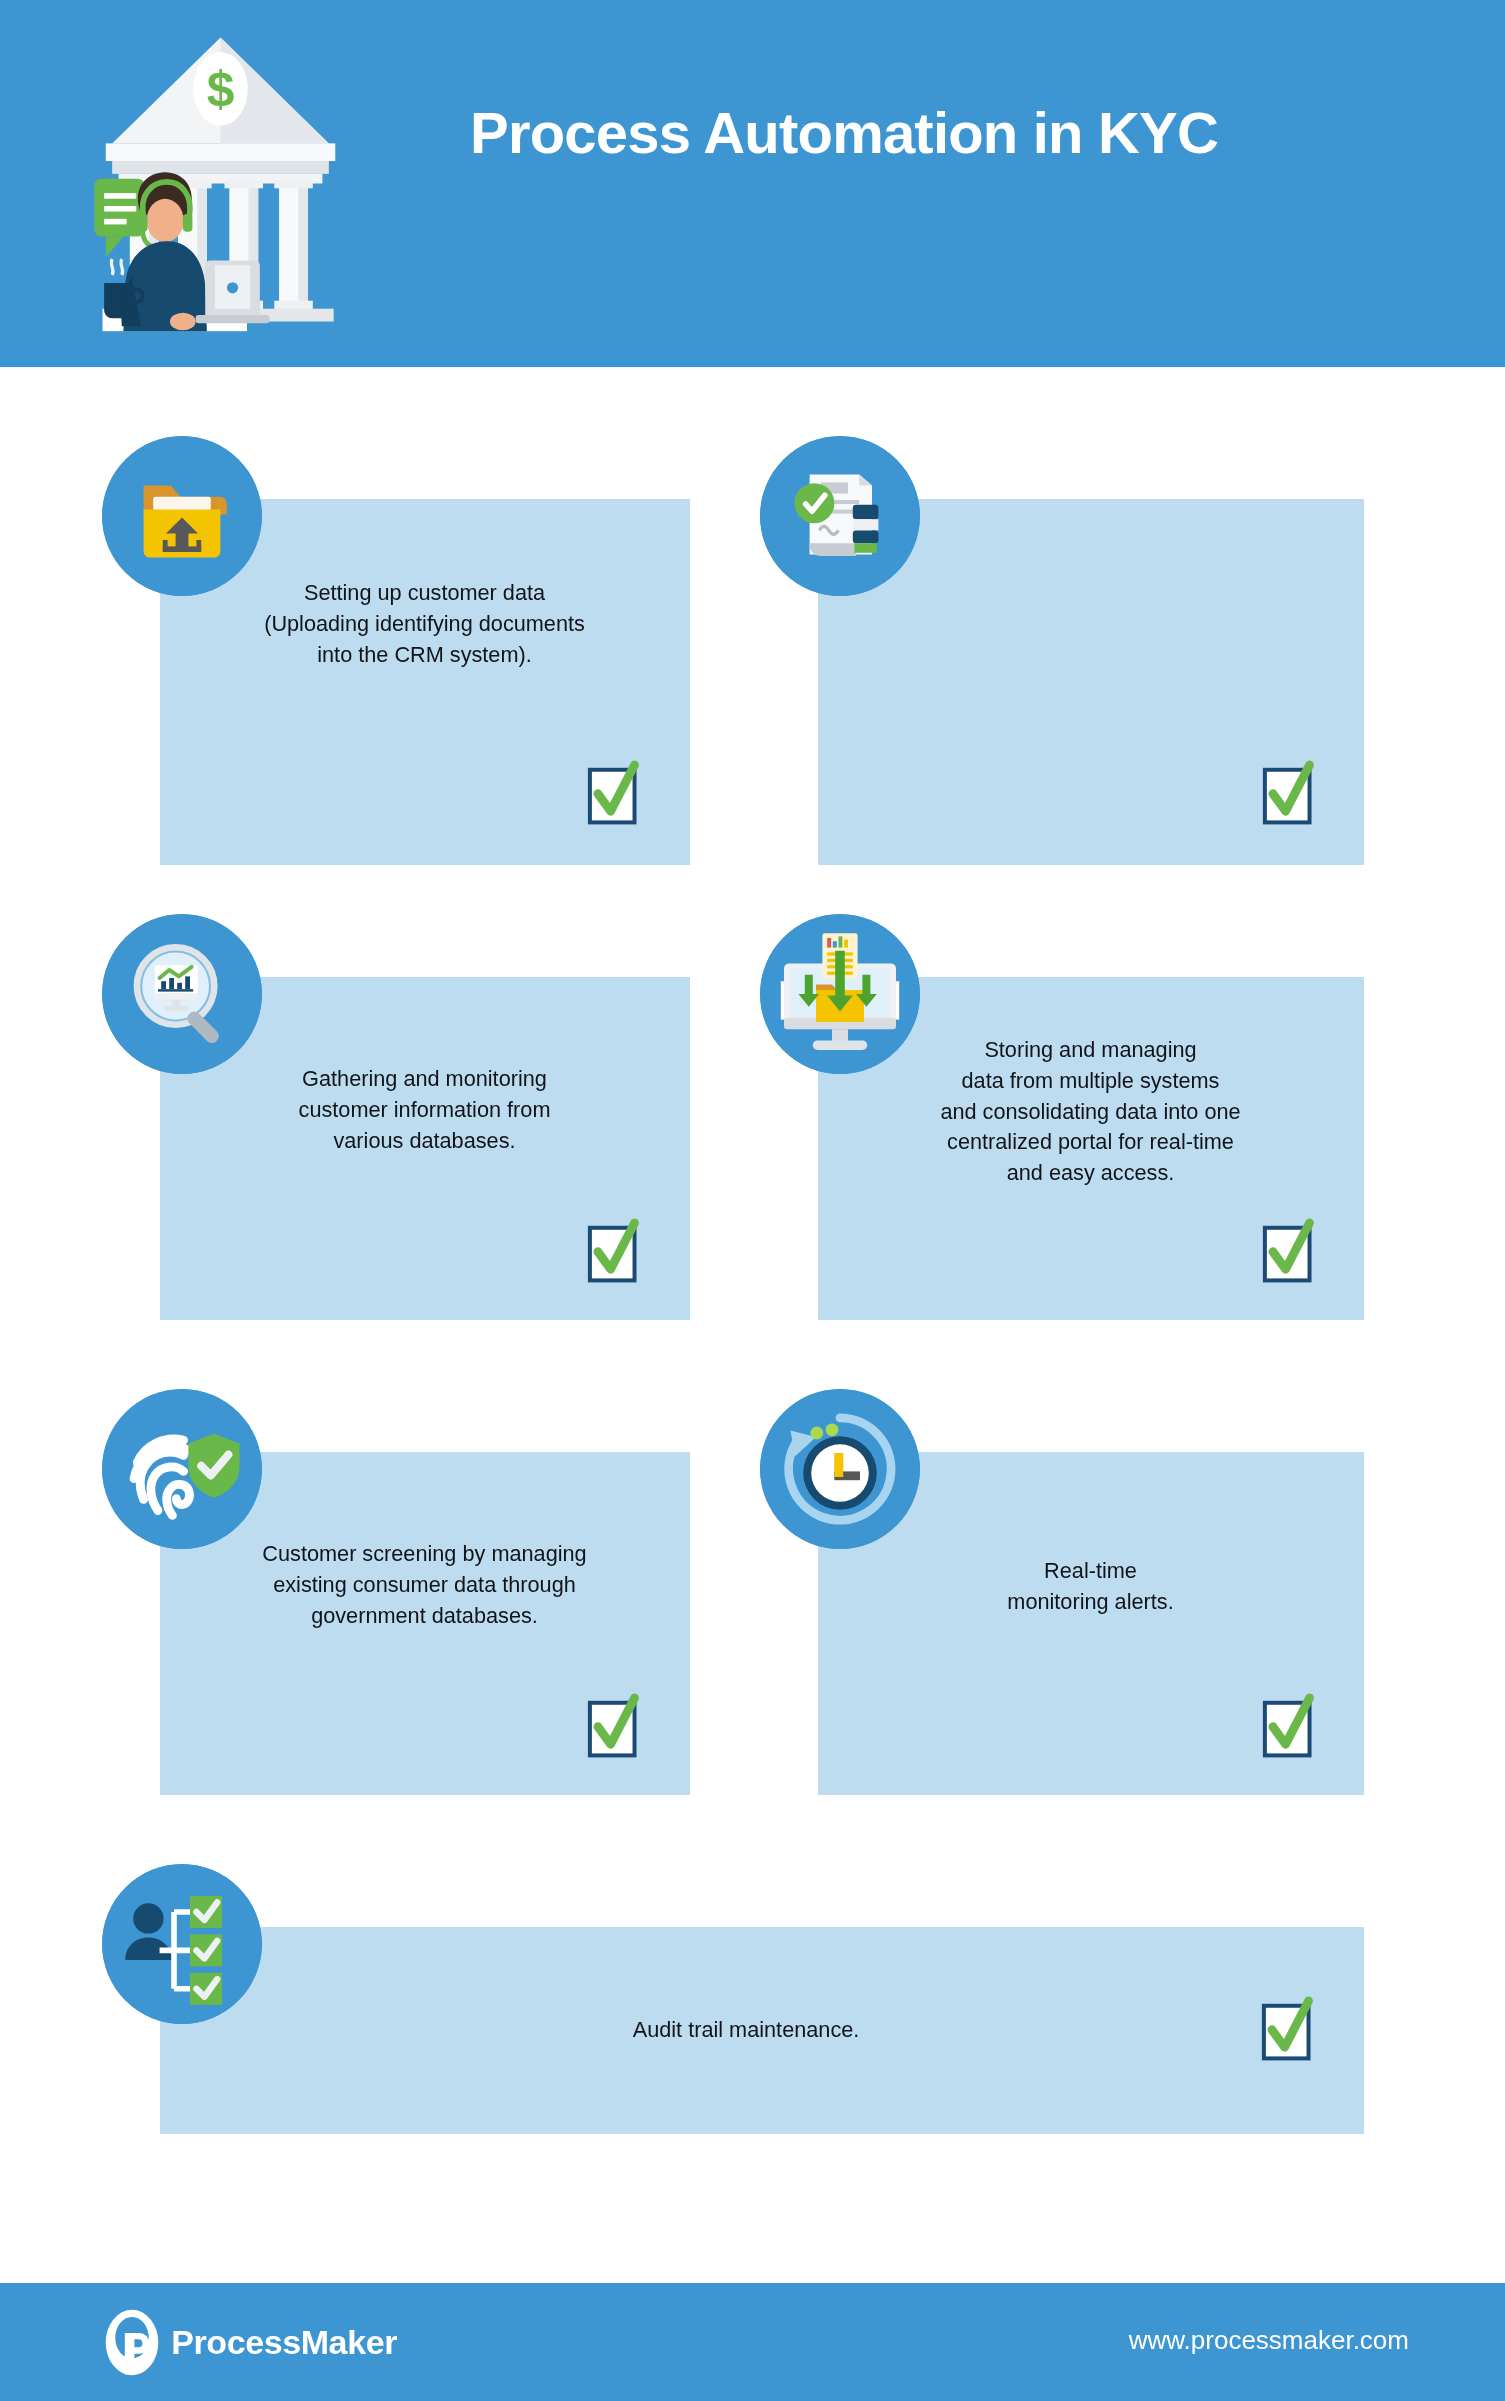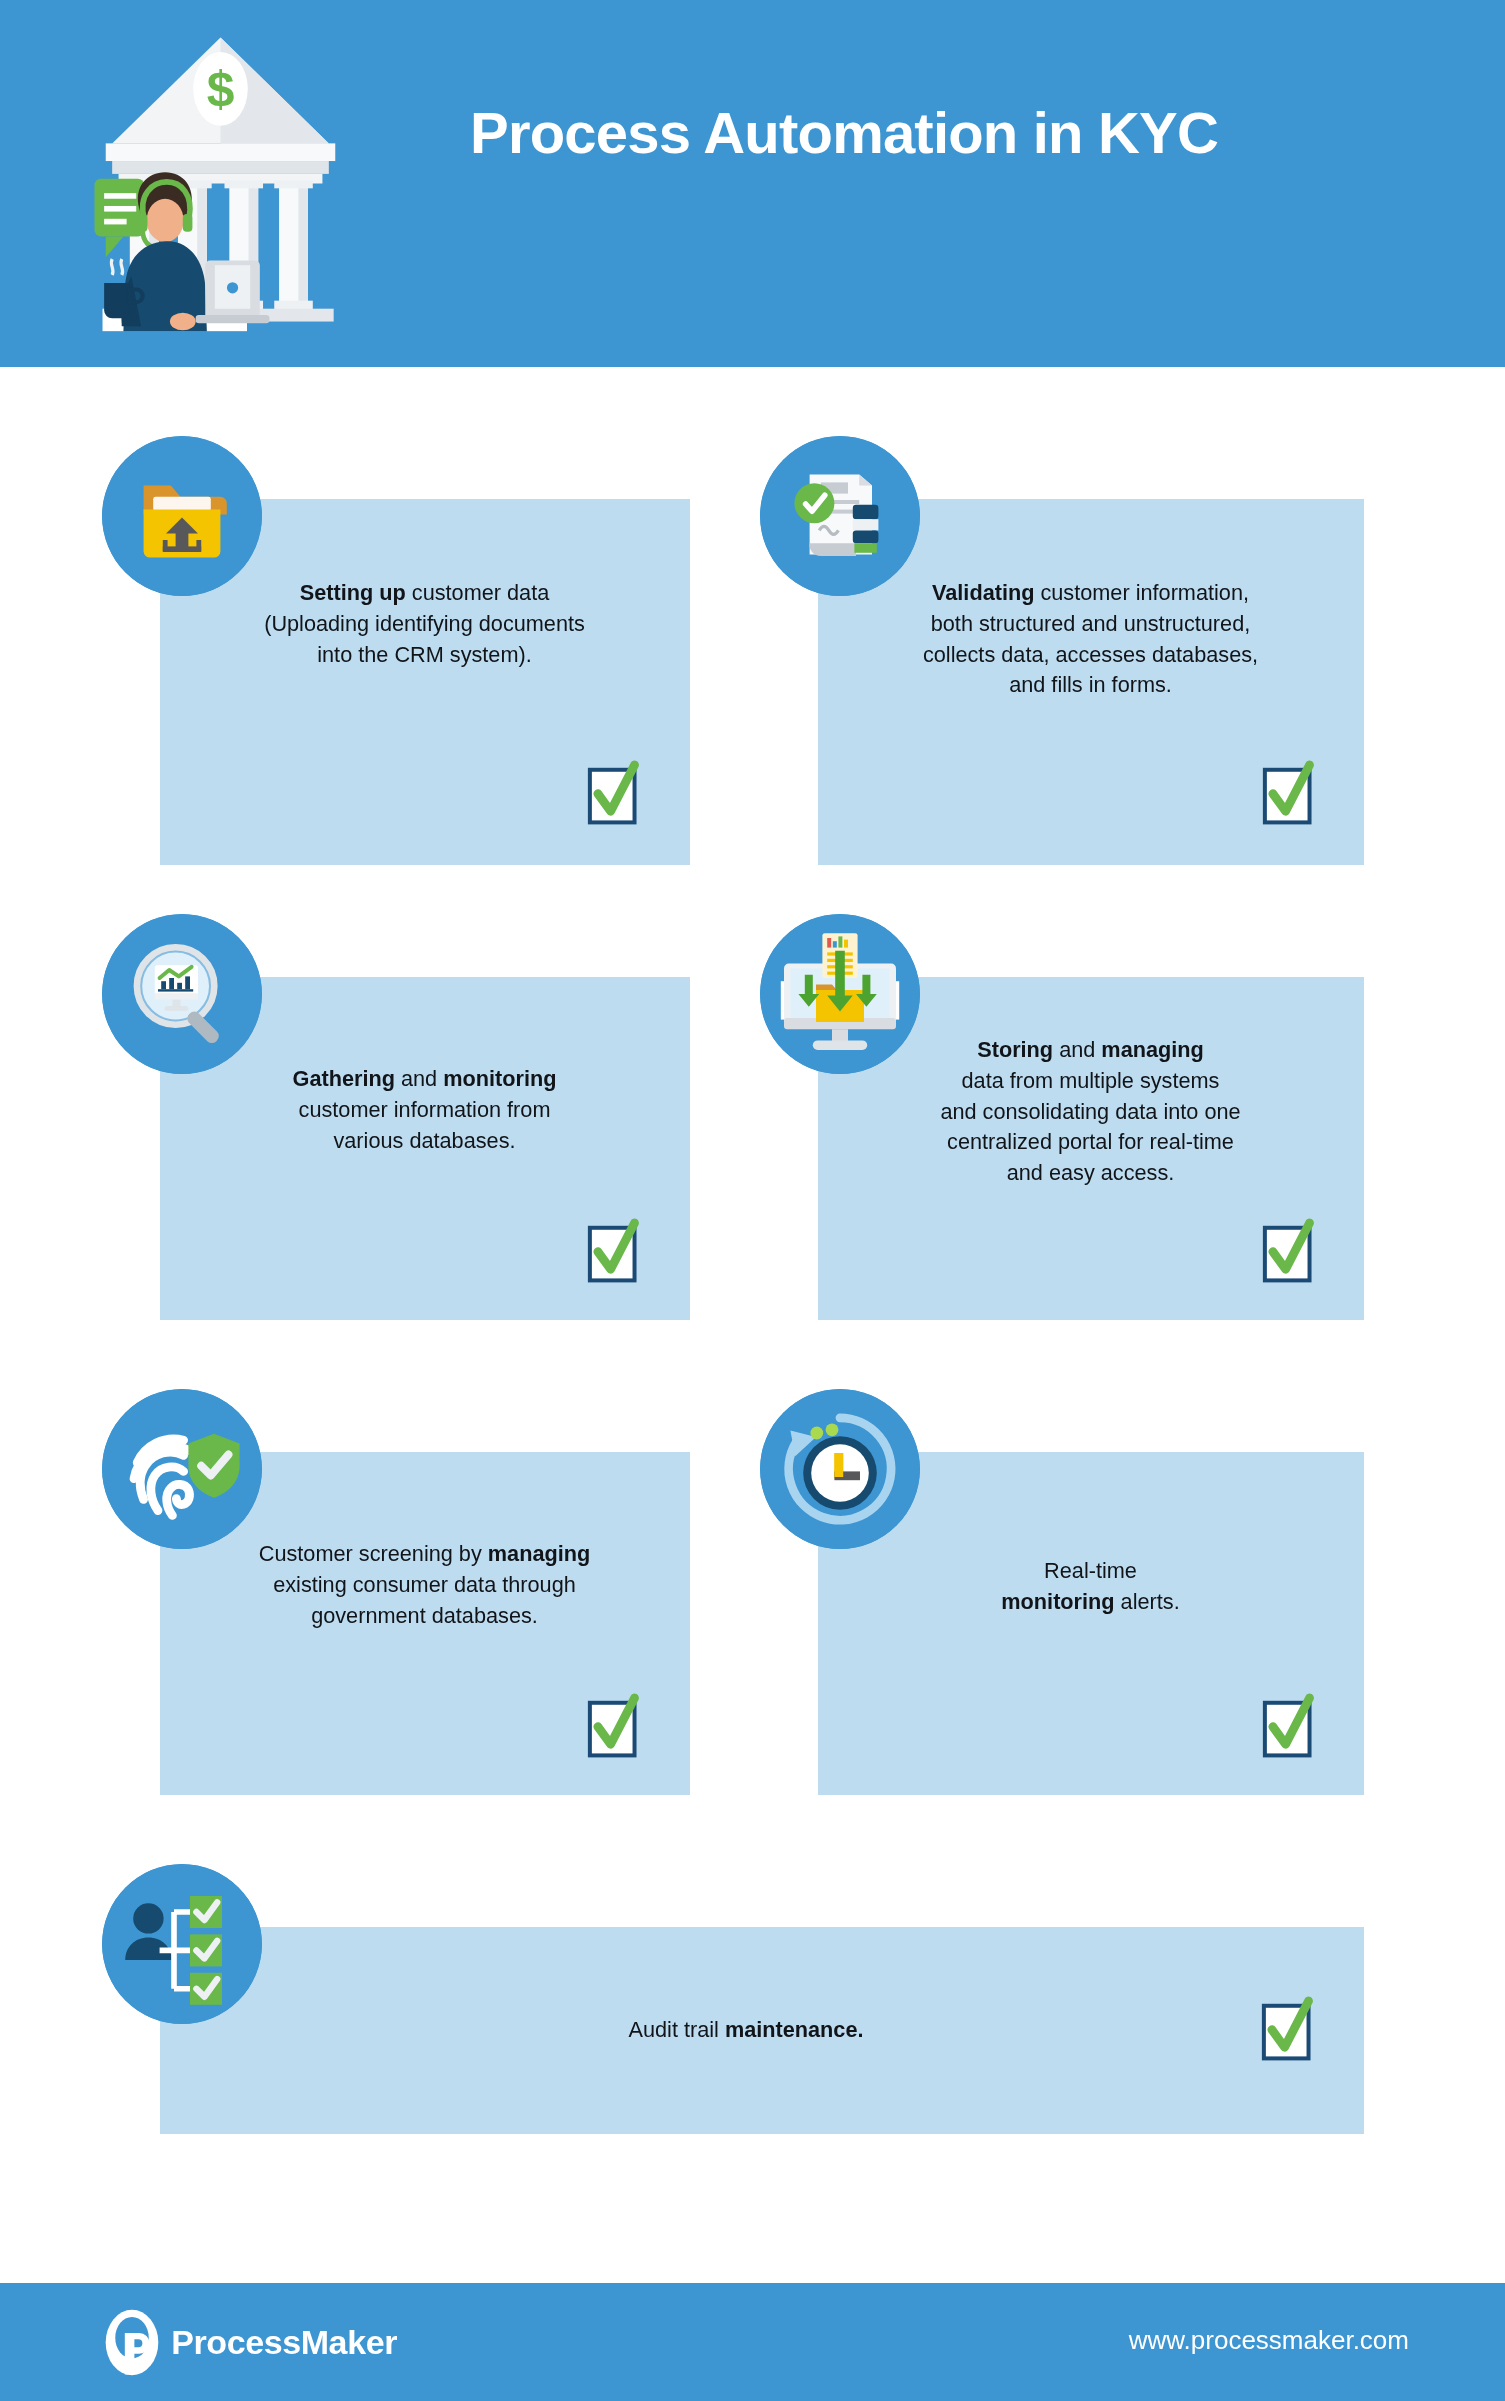--- a/index.html
+++ b/index.html
@@ -77,21 +77,21 @@
   }
   .card-badge svg { display: block; width: 160px; height: 160px; }
   .card-text {
     position: absolute;
     text-align: center;
     font-family: "Liberation Sans", sans-serif;
     font-size: 21.7px;
     line-height: 1.42;
     color: #111418;
   }
-  .card-text b { font-weight: bold; text-align: center; }
+  .card-text b { font-weight: normal; text-align: center; }
 
   
   .checkmark {
     position: absolute;
     width: 50px; height: 59px;
   }
   .checkmark svg { display: block; width: 50px; height: 59px; overflow: visible; }
 
   
   .footer {
@@ -258,23 +258,20 @@
           <rect x="116" y="86" width="32" height="18" rx="4" fill="#164a6e"></rect>
           <rect x="116" y="104" width="32" height="14" fill="#eef1f4"></rect>
           <rect x="116" y="118" width="32" height="16" rx="4" fill="#164a6e"></rect>
           <rect x="118" y="134" width="28" height="12" fill="#6ab84a"></rect>
 
           <circle cx="68" cy="84" r="25" fill="#6ab84a"></circle>
           <path d="M57 85 L65 94 L81 74" fill="none" stroke="#ffffff" stroke-width="7" stroke-linecap="round" stroke-linejoin="round"></path>
         </svg>
       </div>
 
-      <div class="card-text" style="left:24px; top:79px; width:497px;">
-        <span><b>Validating</b> customer information,<br>both structured and unstructured,<br>collects data, accesses databases,<br>and fills in forms.</span>
-      </div>
 
       <div class="checkmark" style="left:445px; top:266px;">
         <svg viewBox="0 0 62 74">
           <rect x="2" y="6" width="56" height="66" fill="#ffffff" stroke="#1b4a75" stroke-width="5"></rect>
           <path d="M12 36 L28 58 L58 0" fill="none" stroke="#6ab84a" stroke-width="11" stroke-linecap="round" stroke-linejoin="round"></path>
         </svg>
       </div>
     </div>
 
     <div class="card" style="left:160px; top:610px; width:546px; height:343px;border-radius:32px;">

